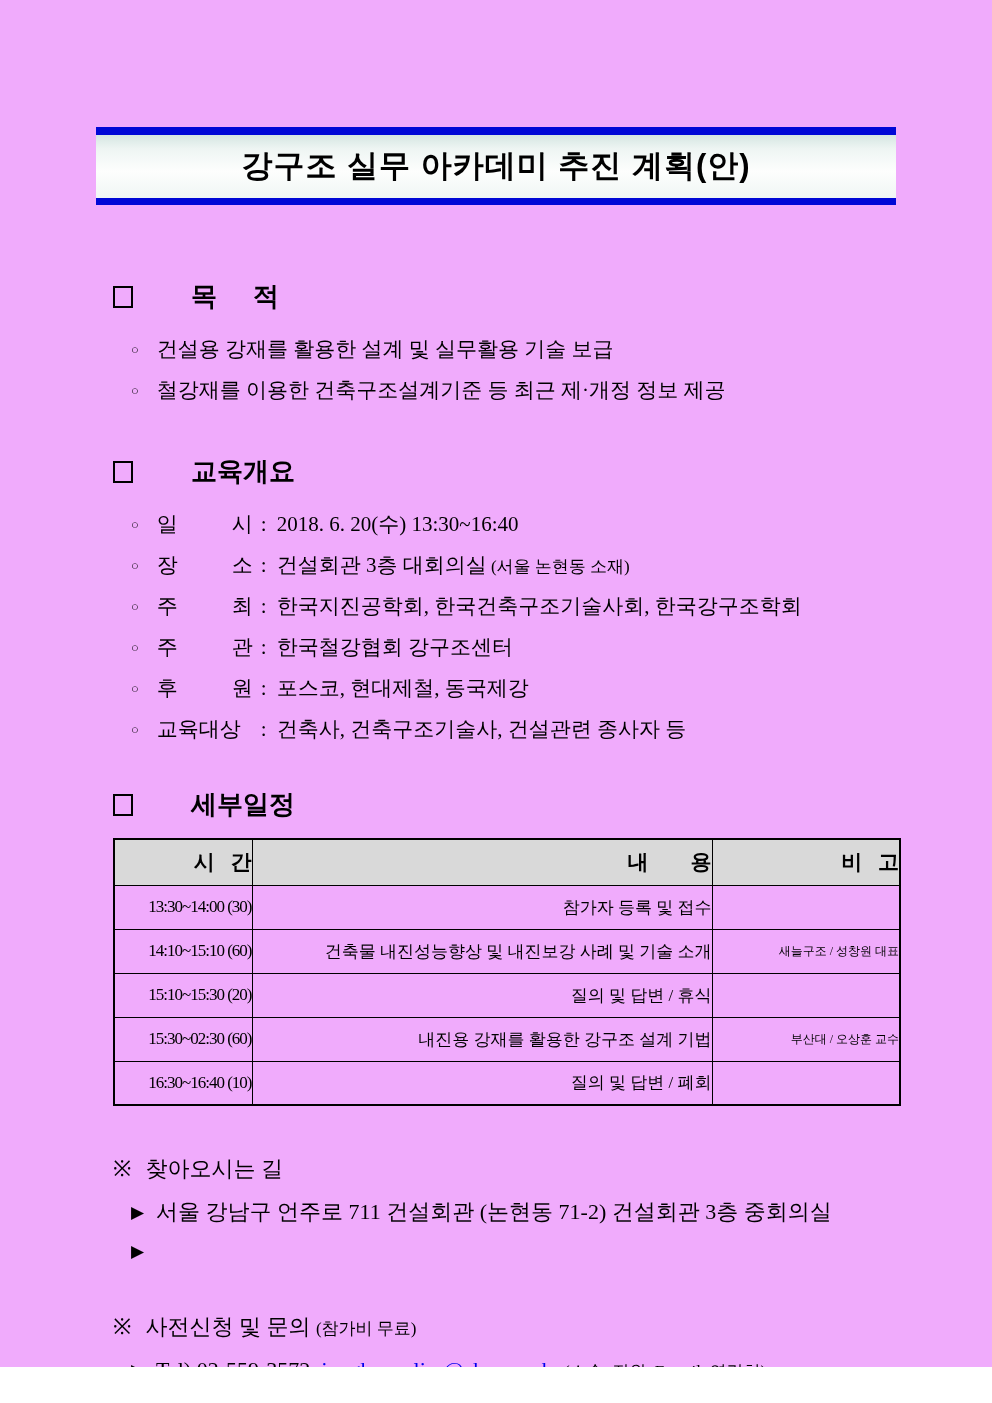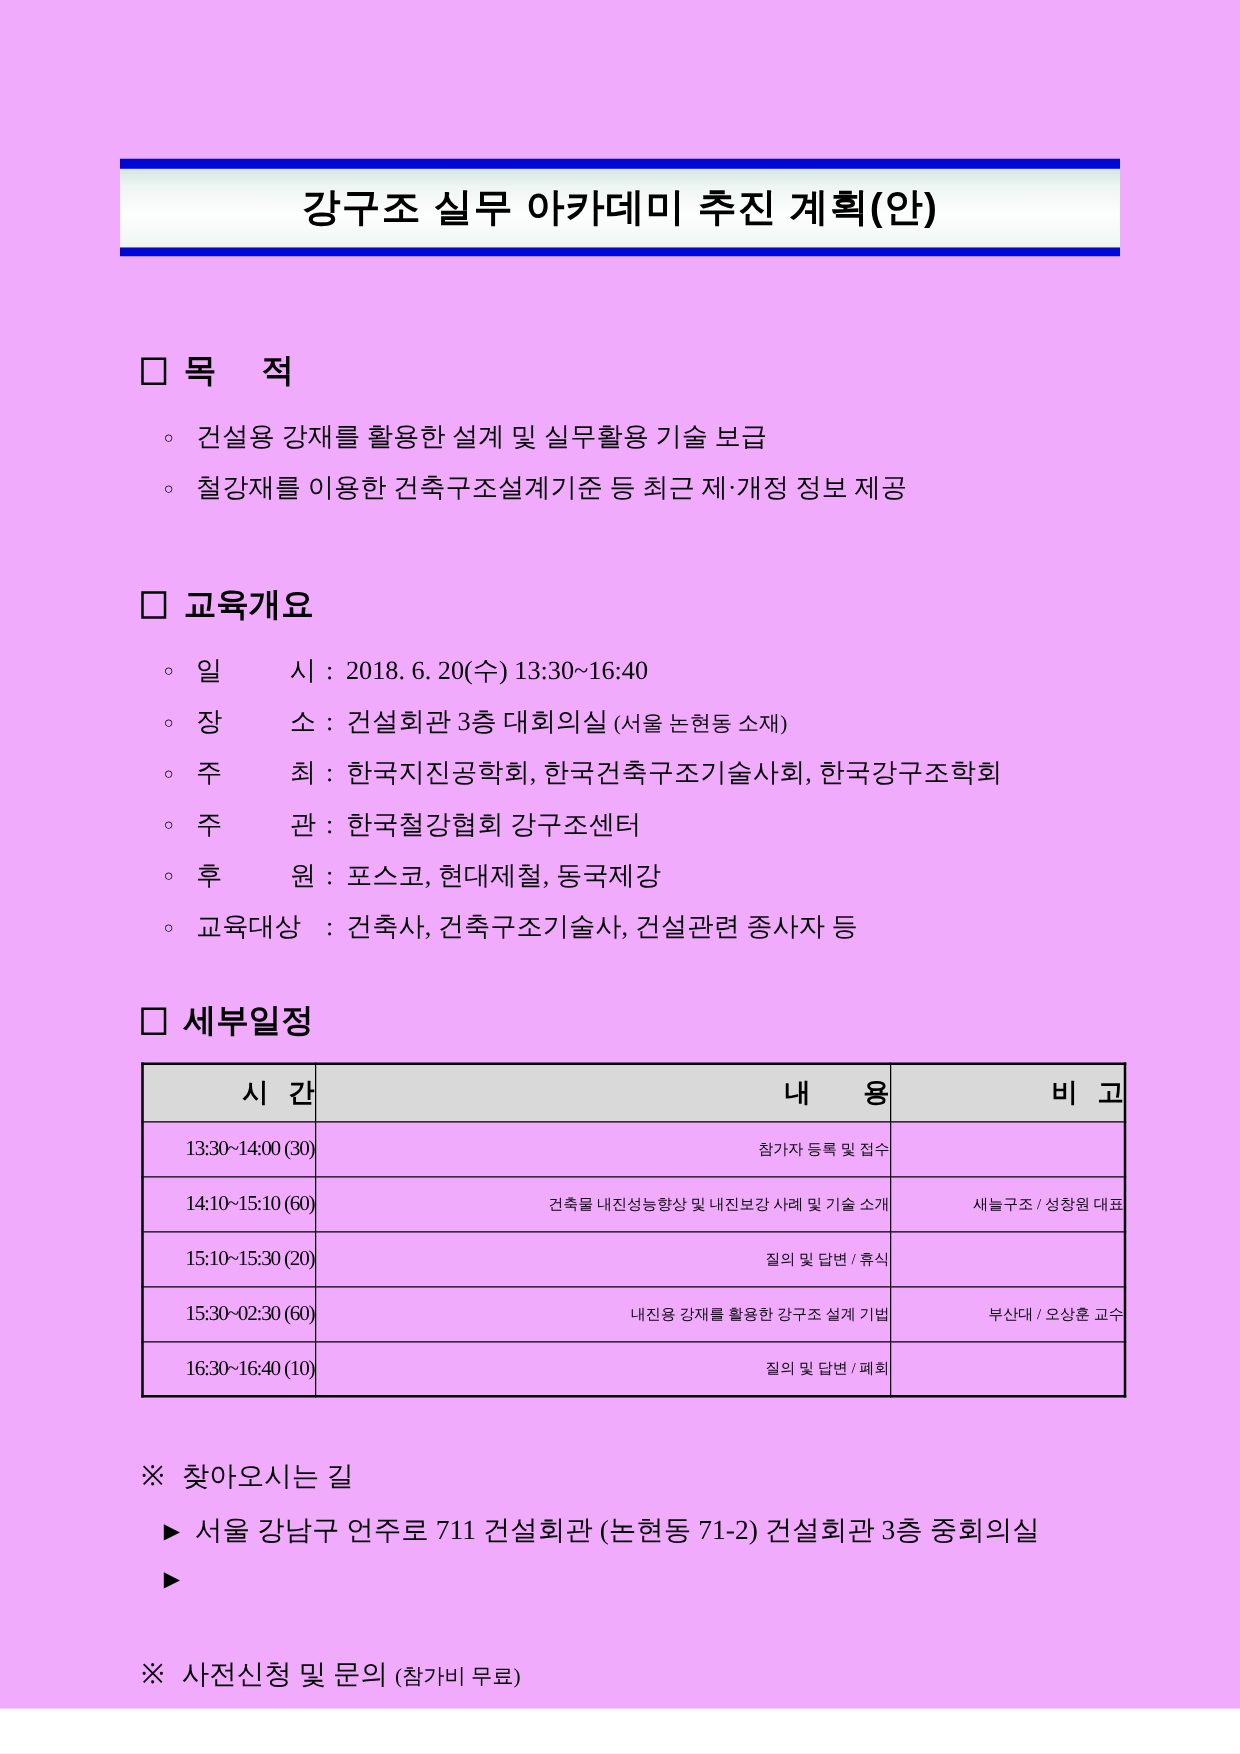--- a/index.html
+++ b/index.html
@@ -32,30 +32,31 @@
   }
   
   .content { padding: 0 90px 0 113px; }
   .sec-heading {
     display: flex;
     align-items: center;
     font-family: "Liberation Sans", sans-serif;
     font-weight: bold;
     font-size: 26px;
     white-space: pre;
+    gap: 44px;
   }
   .sq {
     display: inline-block;
     width: 20px; height: 22px;
     border: 2px solid #000000;
     margin-right: 14px;
     flex: 0 0 auto;
   }
   .h-purpose { margin-top: 74px; }
-  .h-overview { margin-top: 54px; }
+  .h-overview { margin-top: 42px; }
   .h-schedule { margin-top: 36px; }
 
   .bullet-list { margin-top: 16px; }
   .bullet-line {
     display: flex;
     align-items: baseline;
     font-size: 21px;
     line-height: 38px;
     white-space: pre;
   }
@@ -96,21 +97,21 @@
     background: #d9d9d9;
     font-weight: bold;
     font-size: 21px;
     height: 46px;
   }
   table.schedule td { height: 44px; }
   col.c-time { width: 138px; }
   col.c-content { width: 460px; }
   col.c-remark { width: 188px; }
   td.t-time { font-size: 17px; letter-spacing: -1px; }
-  td.t-content { font-size: 12px; margin-top: 36px; }
+  td.t-content { font-size: 17px; margin-top: 36px; }
   td.t-remark { font-size: 12px; }
   
   .ref-block { margin-top: 46px; }
   .ref-block2 { margin-top: 38px; }
   .ref-line {
     display: flex;
     align-items: baseline;
     font-size: 22px;
     white-space: pre;
   }

